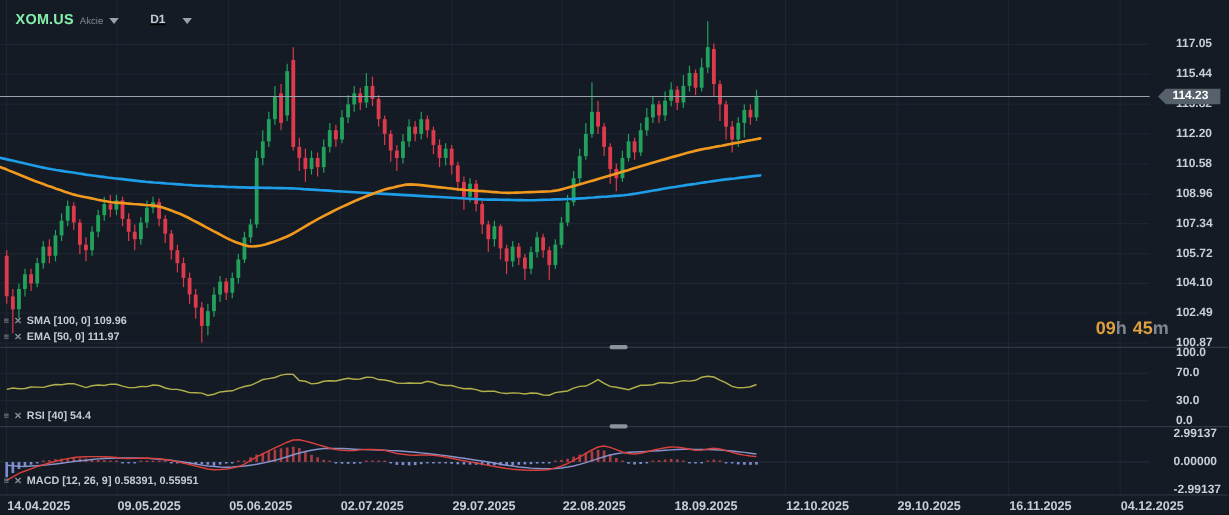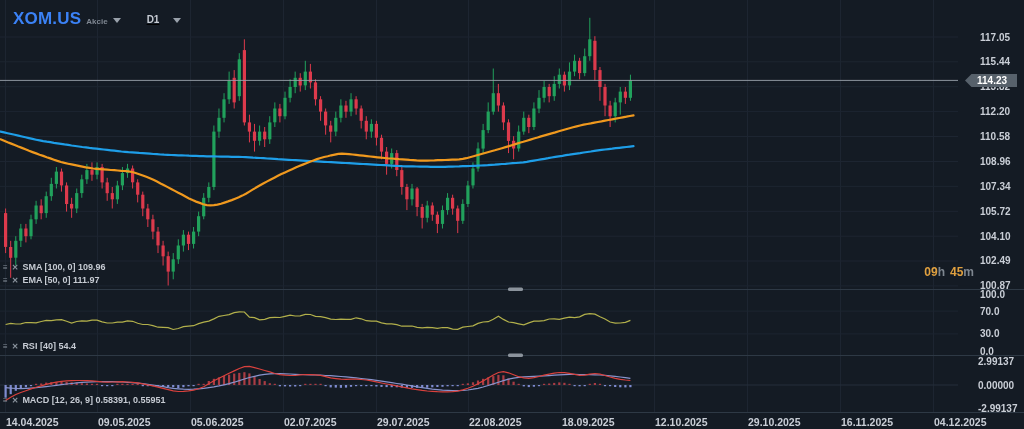--- a/index.html
+++ b/index.html
@@ -3,31 +3,31 @@
 <meta charset="utf-8">
 <style>
   html,body{margin:0;padding:0;background:#0e141b;}
   .app{position:relative;width:1024px;height:429px;overflow:hidden;
        background:#141b24;font-family:"Liberation Sans",sans-serif;
        -webkit-font-smoothing:antialiased;}
   svg{position:absolute;left:0;top:0;}
   svg text{font-family:"Liberation Sans",sans-serif;}
   .header{position:absolute;top:9px;left:13px;display:flex;align-items:center;gap:26px;z-index:5;}
   .symbol-selector{display:flex;align-items:baseline;gap:5px;cursor:pointer;}
-  .sym{font-size:17px;font-weight:800;color:#3b82f6;letter-spacing:.2px;}
-  .asset{font-size:8px;color:#7f8792;font-weight:700;}
+  .sym{font-size:12px;font-weight:800;color:#86efac;letter-spacing:.2px;}
+  .asset{font-size:8px;color:#7f8792;font-weight:400;}
   .caret{width:0;height:0;border-left:4px solid transparent;border-right:4px solid transparent;
          border-top:5px solid #99a1ab;align-self:center;margin-top:3px;}
   .tf-selector{display:flex;align-items:center;gap:14px;cursor:pointer;text-decoration:underline;}
   .tf{font-size:10px;font-weight:800;color:#c6cbd3;}
   .legend{position:absolute;left:3px;display:flex;align-items:center;gap:4px;
           color:#c6cbd3;font-size:9px;font-weight:700;z-index:4;white-space:nowrap;}
   .lgi,.lgx{color:#8a939d;font-size:8px;line-height:9px;cursor:pointer;}
   .lg-sma{top:262px}.lg-ema{top:275px}.lg-rsi{top:341px}.lg-macd{top:395px}
-  .countdown{position:absolute;top:265px;right:50px;z-index:4;font-size:12px;font-weight:800;white-space:nowrap;padding-left:44px;}
+  .countdown{position:absolute;top:265px;right:50px;z-index:4;font-size:15px;font-weight:800;white-space:nowrap;padding-left:44px;}
   .cv{color:#e0a03f;}
   .cu{color:#7e868f;font-weight:700;}
   .sp{margin-left:5px;}
 </style>
 </head>
 <body>
 
 <div class="app" style="background: rgb(20, 27, 36);">
 
   <svg id="chart" width="1024" height="429">

